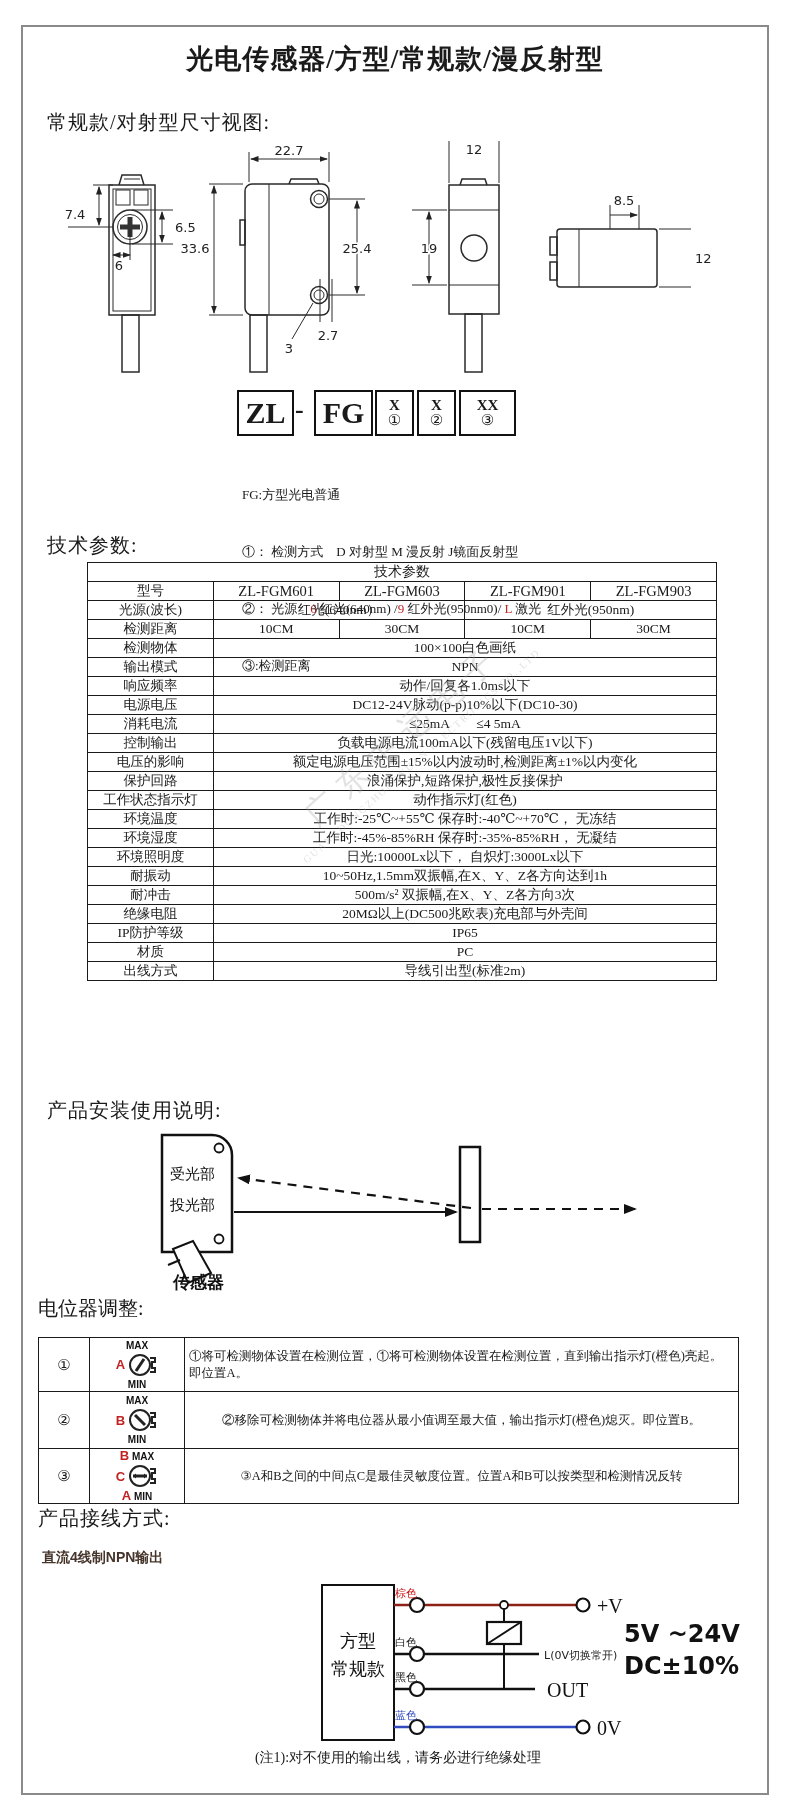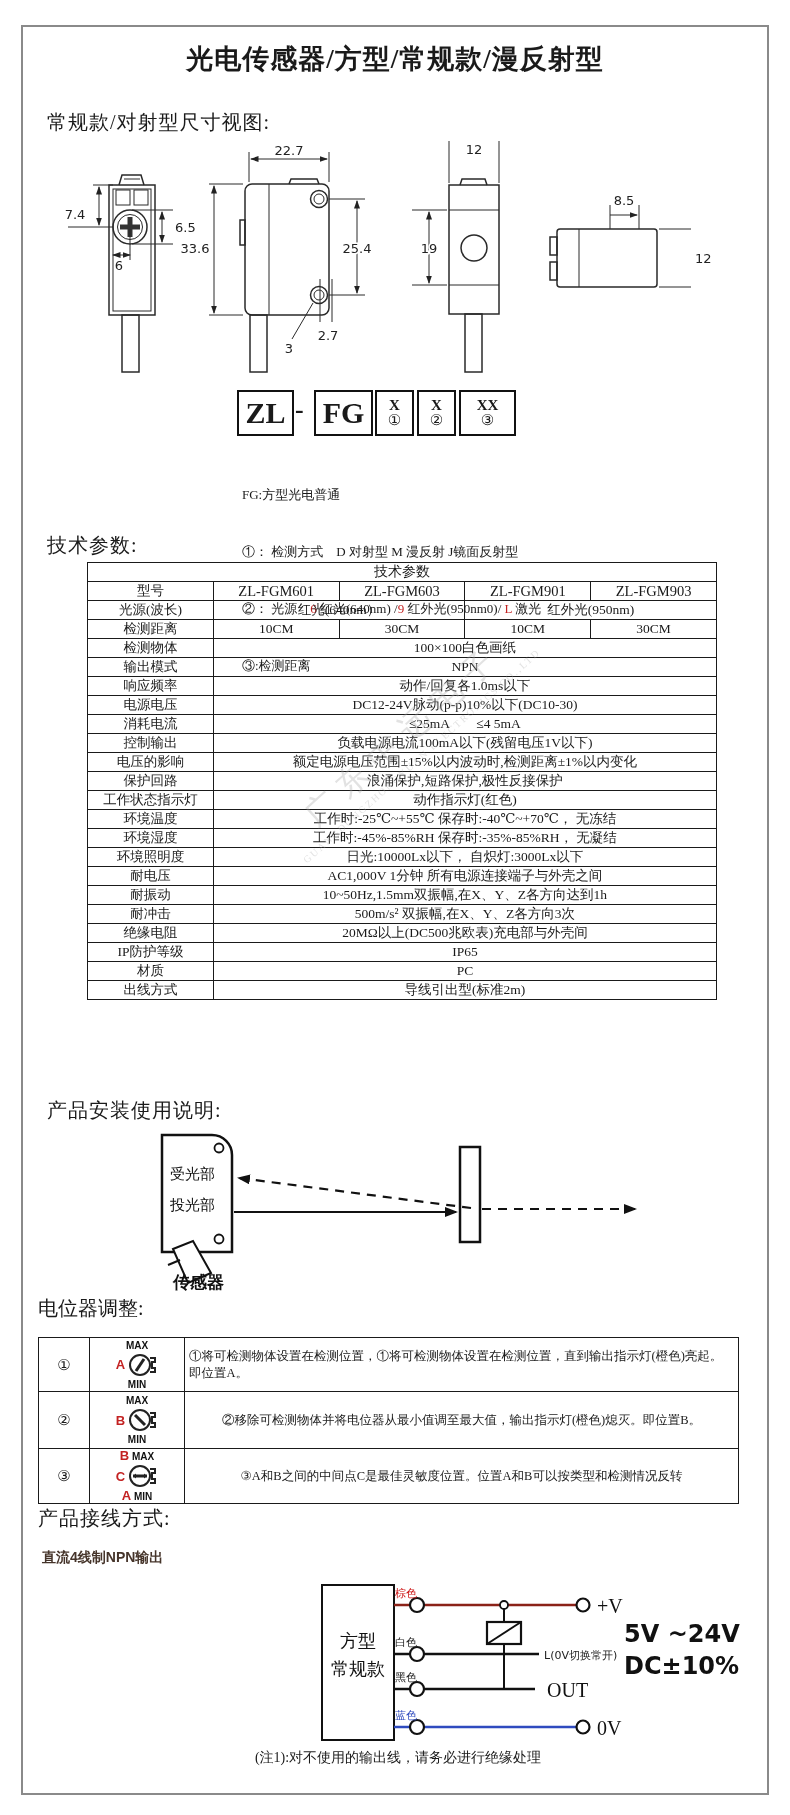--- a/index.html
+++ b/index.html
@@ -275,24 +275,20 @@
           </tr>
           <tr>
             <td class="lbl">环境湿度</td>
             <td colspan="4">工作时:-45%-85%RH  保存时:-35%-85%RH， 无凝结</td>
           </tr>
           <tr>
             <td class="lbl">环境照明度</td>
             <td colspan="4">日光:10000Lx以下， 自炽灯:3000Lx以下</td>
           </tr>
           <tr>
-            <td class="lbl">耐电压</td>
-            <td colspan="4">AC1,000V 1分钟  所有电源连接端子与外壳之间</td>
-          </tr>
-          <tr>
             <td class="lbl">耐振动</td>
             <td colspan="4">10~50Hz,1.5mm双振幅,在X、Y、Z各方向达到1h</td>
           </tr>
           <tr>
             <td class="lbl">耐冲击</td>
             <td colspan="4">500m/s² 双振幅,在X、Y、Z各方向3次</td>
           </tr>
           <tr>
             <td class="lbl">绝缘电阻</td>
             <td colspan="4">20MΩ以上(DC500兆欧表)充电部与外壳间</td>

